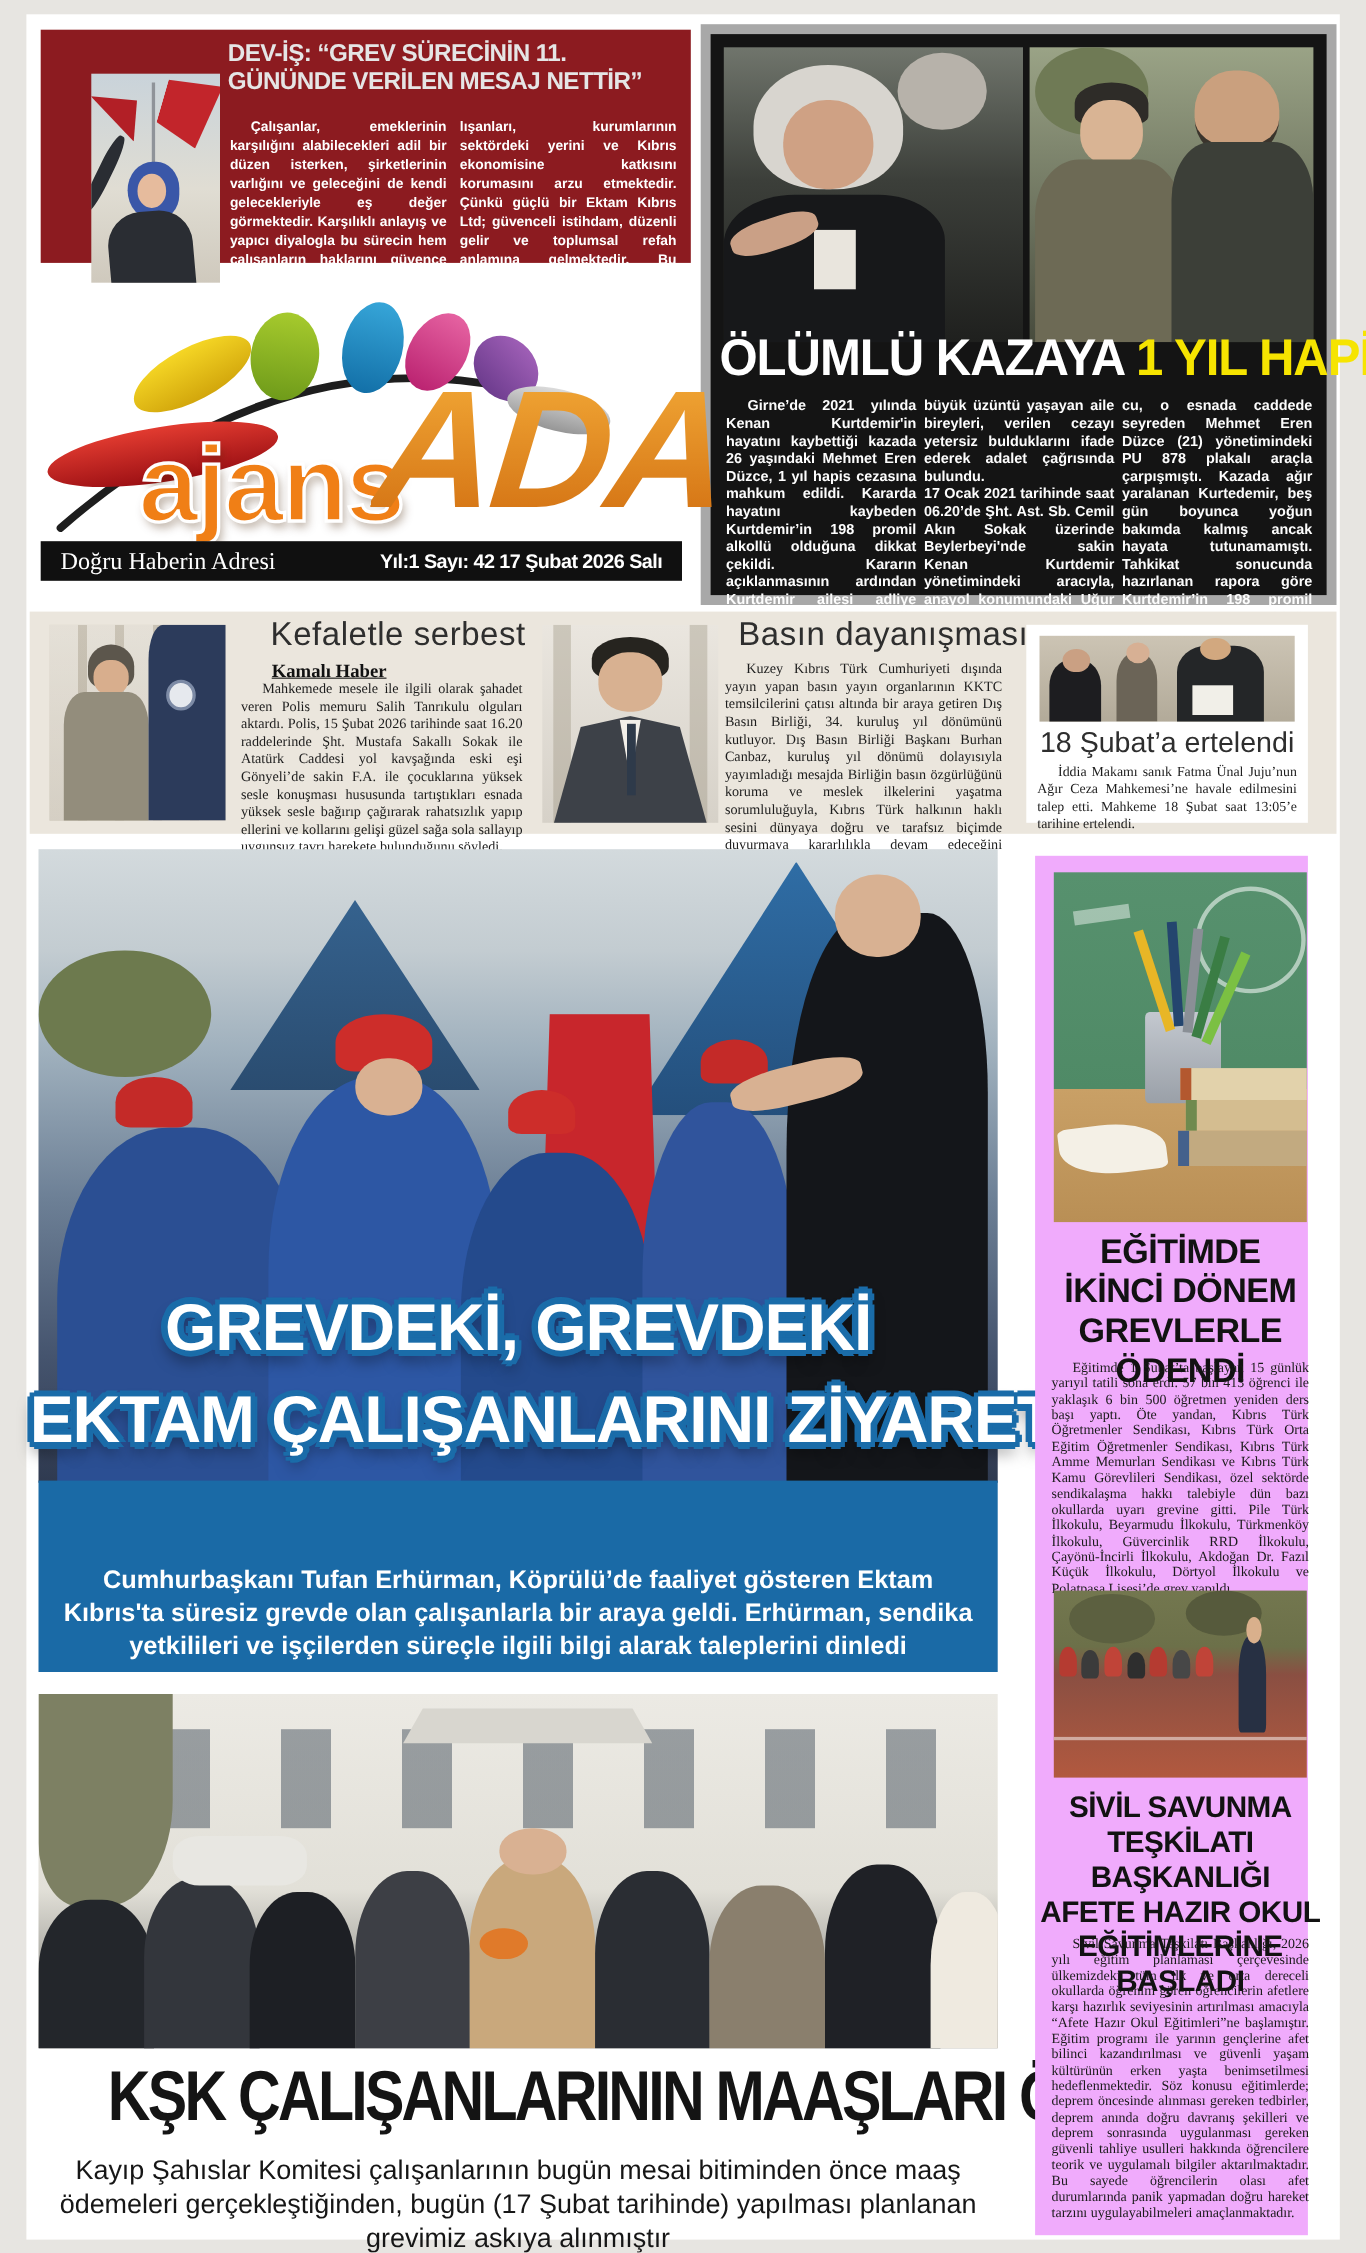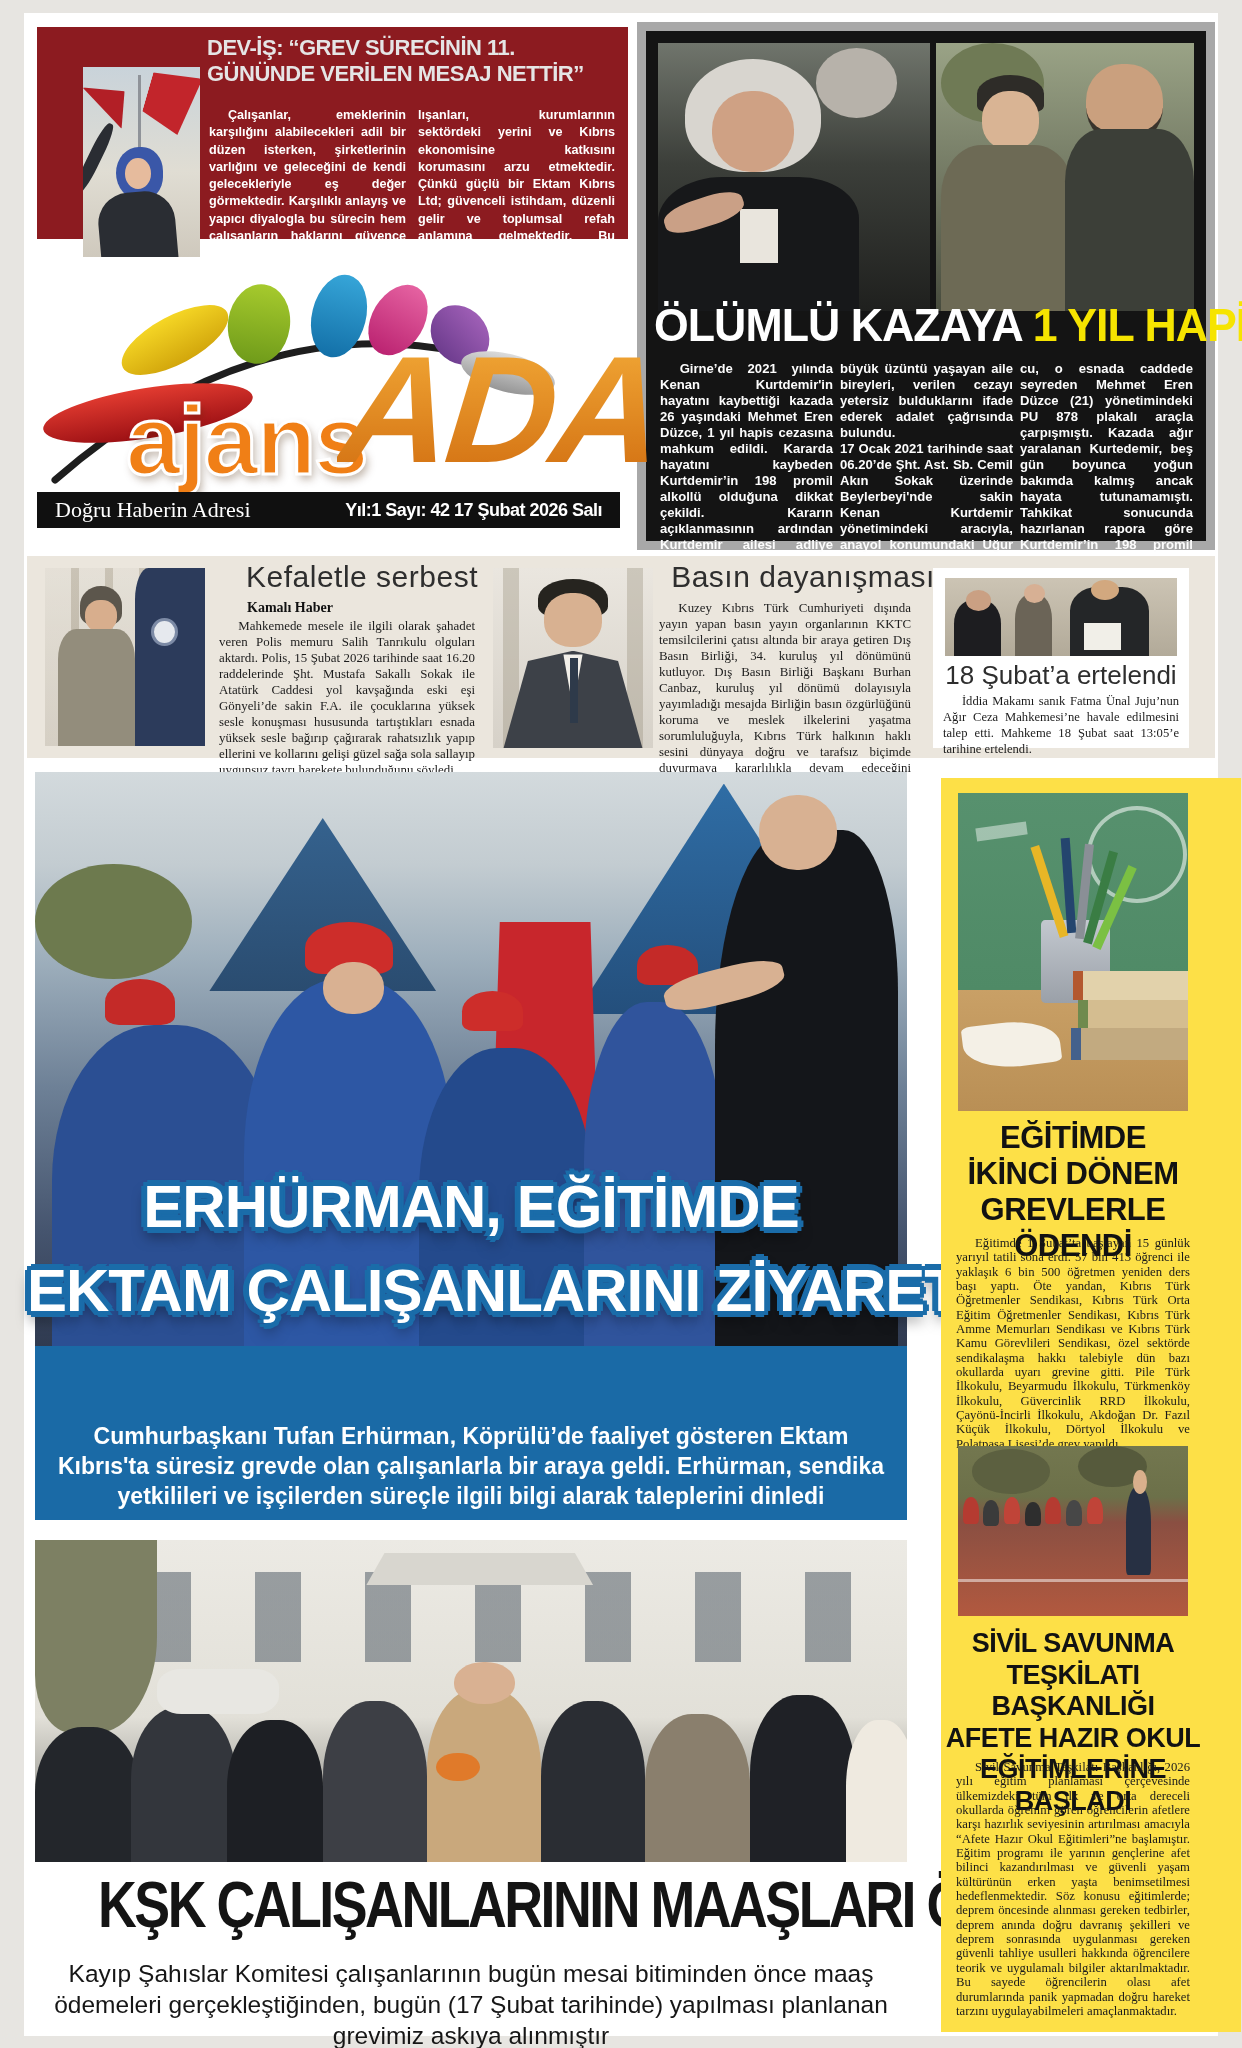--- a/index.html
+++ b/index.html
@@ -52,21 +52,21 @@
   .outl{text-shadow:-4px -4px 0 #1a6ca9,4px -4px 0 #1a6ca9,-4px 4px 0 #1a6ca9,4px 4px 0 #1a6ca9,
     -6px 0 0 #1a6ca9,6px 0 0 #1a6ca9,0 -6px 0 #1a6ca9,0 6px 0 #1a6ca9,0 9px 14px rgba(0,0,0,.5);}
   #blue-box{left:35px;top:1346px;width:872px;height:174px;background:#1a6aa6;}
   #erh-sub{left:55px;top:1422px;width:832px;text-align:center;color:#fff;font-weight:bold;
     font-size:23px;line-height:1.3;}
   #ksk-headline{left:27px;top:1868px;width:888px;text-align:center;color:#141414;font-weight:bold;
     font-size:64px;letter-spacing:-3px;white-space:nowrap;transform:scaleX(.84);transform-origin:center;}
   #ksk-sub{left:45px;top:1958px;width:852px;text-align:center;color:#161616;font-size:24.5px;line-height:1.27;}
 
   
-  #yellow-col{left:941px;top:778px;width:300px;height:1254px;background:#fde047;}
+  #yellow-col{left:941px;top:778px;width:248px;height:1254px;background:#f0abfc;}
   .ycol-title{position:absolute;left:0;width:264px;text-align:center;color:#121212;font-weight:bold;}
   .ycol-body{position:absolute;left:15px;width:234px;font-size:12.7px;line-height:1.13;color:#1a1a1a;}
 
   
   #ph-devis{left:46px;top:40px;width:117px;height:190px;background:linear-gradient(180deg,#c9d3da,#e0ddd3 55%,#cfc9bd);}
   #ph-cry{background:linear-gradient(180deg,#70756c,#3c3f3a 45%,#1f201e);}
   #ph-men{background:linear-gradient(180deg,#9aa386,#6f7560 55%,#474b3d);}
   #ph-kef{background:linear-gradient(180deg,#dcd6ca,#c7bfb0);}
   #ph-basin{background:linear-gradient(180deg,#eae6df,#d6d1c8);}
   #ph-ert{background:linear-gradient(180deg,#ccc4b4,#b2aa99);}
@@ -151,21 +151,21 @@
 
     <div class="ph" id="ph-kef" style="left:18px;top:12px;width:160px;height:178px;">
       <div class="shape" style="left:0;top:0;width:100%;height:100%;background:repeating-linear-gradient(90deg,rgba(255,255,255,.25) 0 26px,rgba(120,110,90,.18) 26px 34px);"></div>
       <div class="shape" style="left:22%;top:10%;width:26%;height:22%;background:#5c564c;border-radius:50% 50% 30% 30%;"></div>
       <div class="shape" style="left:25%;top:18%;width:20%;height:18%;background:#d8ae8d;border-radius:46%;"></div>
       <div class="shape" style="left:8%;top:34%;width:48%;height:70%;background:#938d7c;border-radius:24% 24% 0 0;"></div>
       <div class="shape" style="left:56%;top:0;width:46%;height:100%;background:#2c3b5b;border-radius:18% 0 0 0;"></div>
       <div class="shape" style="left:66%;top:28%;width:17%;height:16%;background:#e6e9ee;border-radius:50%;border:3px solid #7c8aa5;box-sizing:border-box;"></div>
     </div>
     <div class="mid-headline" style="left:200px;top:4px;width:270px;">Kefaletle serbest</div>
-    <div class="abs serif" style="left:220px;top:44px;font-size:14px;font-weight:bold;color:#111;">Kamalı Haber</div>
+    <div class="abs serif" style="left:220px;top:44px;font-size:17px;font-weight:bold;color:#111;text-decoration:underline;">Kamalı Haber</div>
     <div class="mid-body serif just ind" style="left:192px;top:62px;width:256px;">Mahkemede mesele ile ilgili olarak şahadet veren Polis memuru Salih Tanrıkulu olguları aktardı. Polis, 15 Şubat 2026 tarihinde saat 16.20 raddelerinde Şht. Mustafa Sakallı Sokak ile Atatürk Caddesi yol kavşağında eski eşi Gönyeli’de sakin F.A. ile çocuklarına yüksek sesle konuşması hususunda tartıştıkları esnada yüksek sesle bağırıp çağırarak rahatsızlık yapıp ellerini ve kollarını gelişi güzel sağa sola sallayıp uygunsuz tavrı harekete bulunduğunu söyledi.</div>
 
     <div class="ph" id="ph-basin" style="left:466px;top:12px;width:160px;height:180px;">
       <div class="shape" style="left:6%;top:0;width:10%;height:100%;background:rgba(150,140,120,.35);"></div>
       <div class="shape" style="left:84%;top:0;width:10%;height:100%;background:rgba(150,140,120,.35);"></div>
       <div class="shape" style="left:28%;top:6%;width:44%;height:22%;background:#26241f;border-radius:50% 50% 30% 30%;"></div>
       <div class="shape" style="left:32%;top:14%;width:36%;height:30%;background:#d8b191;border-radius:46%;"></div>
       <div class="shape" style="left:6%;top:46%;width:88%;height:56%;background:#3d4148;clip-path:polygon(0 100%,18% 10%,50% 0,82% 10%,100% 100%);"></div>
       <div class="shape" style="left:44%;top:48%;width:12%;height:30%;background:#f2efe9;clip-path:polygon(0 0,100% 0,50% 100%);"></div>
       <div class="shape" style="left:48%;top:50%;width:5%;height:36%;background:#2e3a4a;"></div>
@@ -200,21 +200,21 @@
     <div class="shape" style="left:31%;top:26%;width:10%;height:9%;background:#cd2d2a;border-radius:50% 50% 20% 20%;"></div>
     <div class="shape" style="left:33%;top:33%;width:7%;height:9%;background:#d9b192;border-radius:48%;"></div>
     <div class="shape" style="left:8%;top:36%;width:8%;height:8%;background:#c42a28;border-radius:50% 50% 20% 20%;"></div>
     <div class="shape" style="left:49%;top:38%;width:7%;height:7%;background:#cd2d2a;border-radius:50% 50% 20% 20%;"></div>
     <div class="shape" style="left:69%;top:30%;width:7%;height:7%;background:#c42a28;border-radius:50% 50% 20% 20%;"></div>
     <div class="shape" style="left:88%;top:12%;width:6%;height:6%;background:#cd2d2a;border-radius:50%;"></div>
     <div class="shape" style="left:78%;top:10%;width:21%;height:94%;background:#14161a;border-radius:40% 30% 0 0;"></div>
     <div class="shape" style="left:83%;top:4%;width:9%;height:13%;background:#d8b192;border-radius:48%;"></div>
     <div class="shape" style="left:72%;top:34%;width:14%;height:6%;background:#d8b192;border-radius:40%;transform:rotate(-14deg);"></div>
   </div>
-  <div class="hl outl" style="top:1172px;">ERHÜRMAN, EĞİTİMDE</div>
+  <div class="hl outl" style="top:1172px;">GREVDEKİ, GREVDEKİ</div>
   <div class="hl outl" style="top:1256px;">EKTAM ÇALIŞANLARINI ZİYARET</div>
   <div class="abs" id="blue-box"></div>
   <div class="abs" id="erh-sub">Cumhurbaşkanı Tufan Erhürman, Köprülü’de faaliyet gösteren Ektam Kıbrıs'ta süresiz grevde olan çalışanlarla bir araya geldi. Erhürman, sendika yetkilileri ve işçilerden süreçle ilgili bilgi alarak taleplerini dinledi</div>
 
   <div class="ph" id="ph-main2">
     <div class="shape" style="left:0;top:10%;width:100%;height:28%;background:repeating-linear-gradient(90deg,rgba(70,82,94,.5) 0 46px,rgba(240,240,236,0) 46px 110px);"></div>
     <div class="shape" style="left:0;top:0;width:14%;height:60%;background:#7d8063;border-radius:0 0 50% 30%;"></div>
     <div class="shape" style="left:38%;top:4%;width:26%;height:10%;background:#d8d6cf;clip-path:polygon(0 100%,8% 0,92% 0,100% 100%);"></div>
     <div class="shape" style="left:0%;top:58%;width:12%;height:45%;background:#23262b;border-radius:45% 45% 0 0;"></div>
     <div class="shape" style="left:11%;top:52%;width:12%;height:50%;background:#33363c;border-radius:45% 45% 0 0;"></div>

